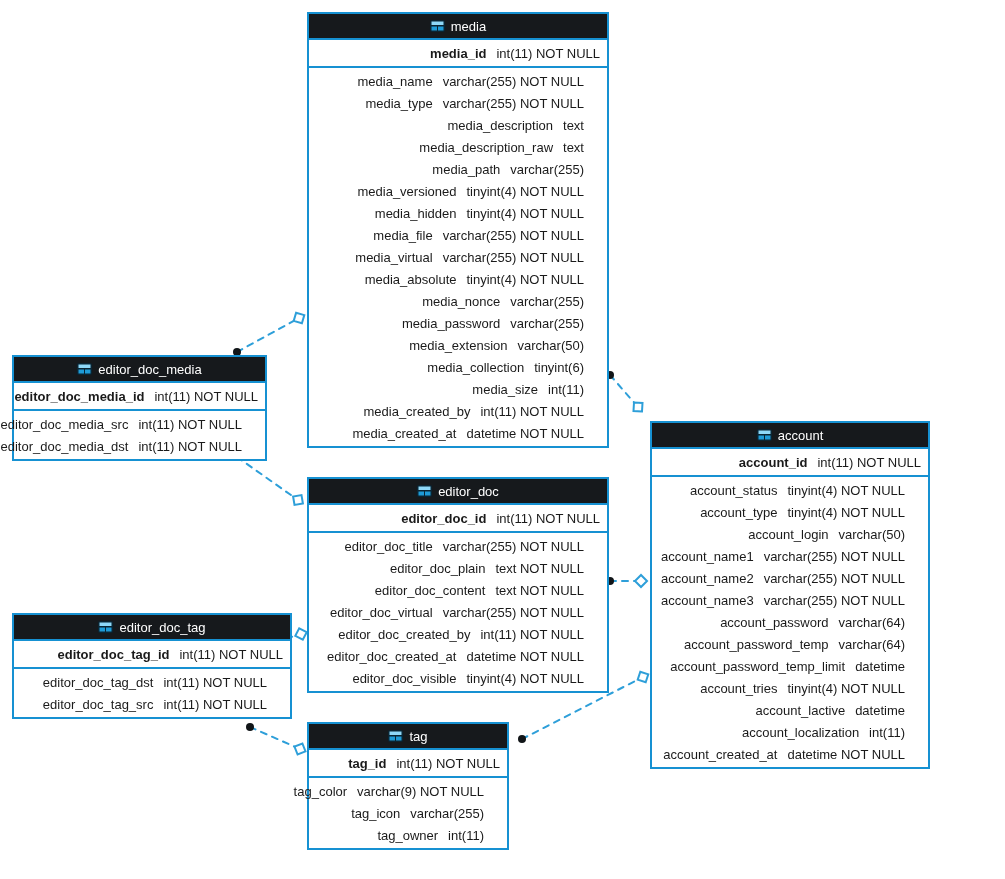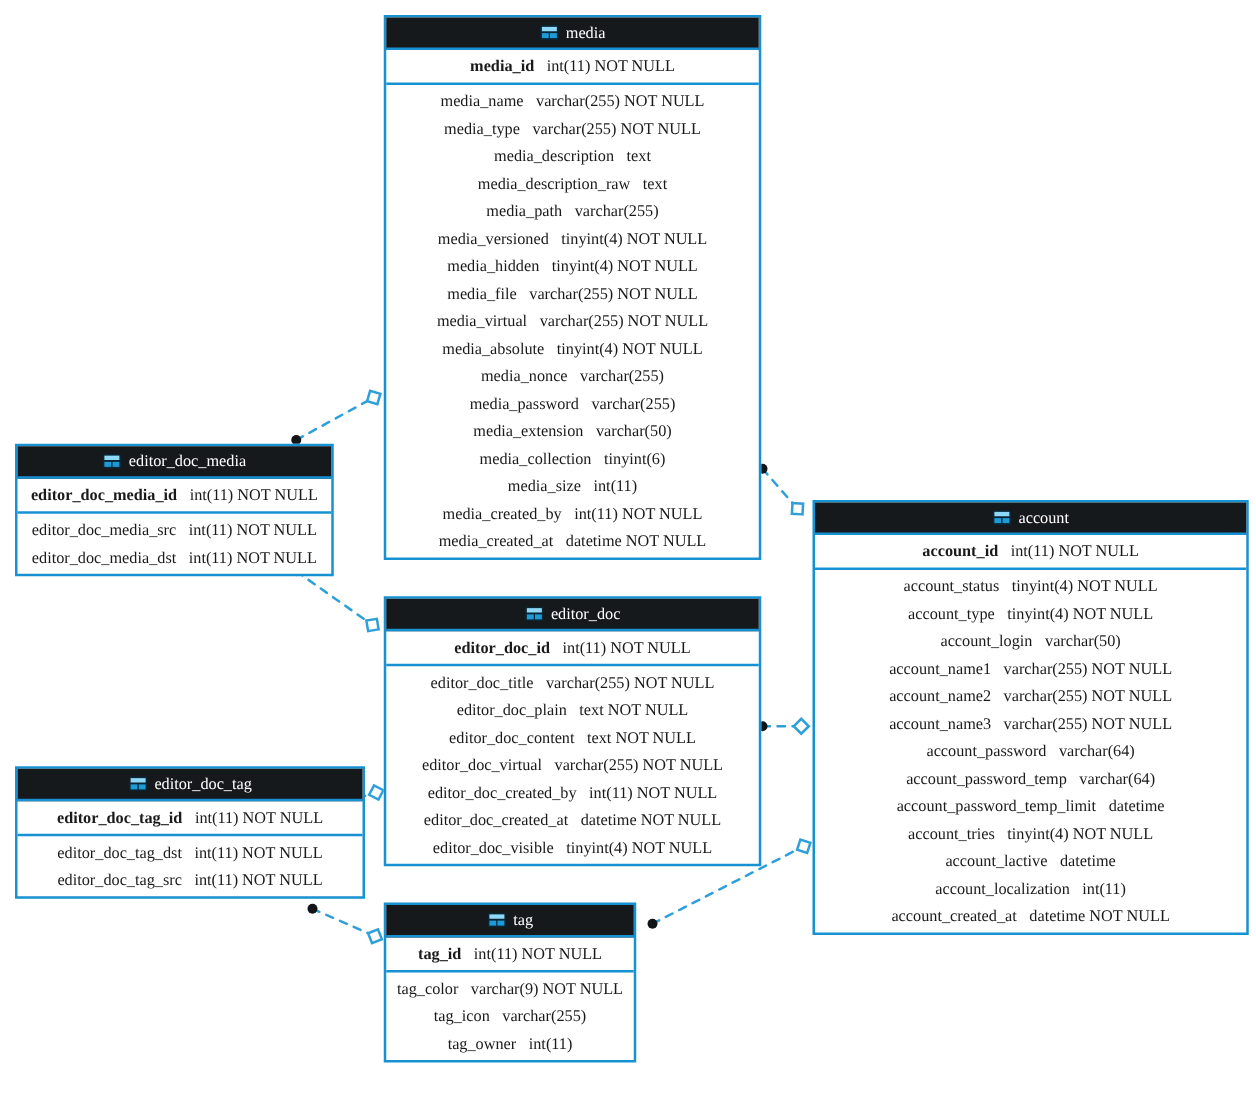--- a/index.html
+++ b/index.html
@@ -1,20 +1,20 @@
 <!DOCTYPE html>
 <html><head>
 <meta charset="utf-8">
 <style>
   html,body { margin:0; padding:0; background:#ffffff; }
   #canvas {
     position:relative;
     width:1005px; height:879px;
     background:#ffffff;
-    font-family:Liberation Serif, serif;
+    font-family:Liberation Sans, sans-serif;
     overflow:hidden;
   }
   #relations { position:absolute; left:0; top:0; z-index:1; }
   .table-card {
     position:absolute;
     box-sizing:border-box;
     background:#ffffff;
     border:2px solid #1691d2;
     z-index:2;
   }
@@ -28,21 +28,21 @@
     gap:6px;
     font-size:13px;
     border-bottom:2px solid #1691d2;
     cursor:move;
   }
   .table-icon { display:flex; align-items:center; }
   .pk-section { border-bottom:2px solid #1691d2; padding:2px 0; }
   .col-section { padding:2px 16px; }
   .row {
     display:flex;
-    justify-content:center;
+    justify-content:flex-end;
     align-items:center;
     gap:10px;
     height:22px;
     padding:0 7px;
     font-size:13px;
     color:#1a1a1a;
     white-space:nowrap;
   }
   .pk-section .row .col-name { font-weight:bold; }
   .col-type { text-align:right; }
@@ -310,21 +310,21 @@
         <div class="row">
     <span class="col-name">tag_icon</span>
     <span class="col-type">varchar(255)</span>
   </div>
         <div class="row">
     <span class="col-name">tag_owner</span>
     <span class="col-type">int(11)</span>
   </div>
       </div>
   </div>
-    <div class="table-card" style="left: 650px; top: 400px; width: 349px;">
+    <div class="table-card" style="left: 650px; top: 421px; width: 280px;">
     <div class="table-header">
       <span class="table-icon">
         <svg width="15" height="12" viewBox="0 0 15 12">
           <rect x="0" y="0" width="15" height="12" rx="2" fill="#0a2533"></rect>
           <rect x="1.5" y="1.5" width="12" height="3.5" fill="#8ed8f8"></rect>
           <rect x="1.5" y="6.5" width="5.5" height="4" fill="#1e9bd7"></rect>
           <rect x="8" y="6.5" width="5.5" height="4" fill="#1e9bd7"></rect>
         </svg>
       </span>
       <span class="table-title">account</span>

